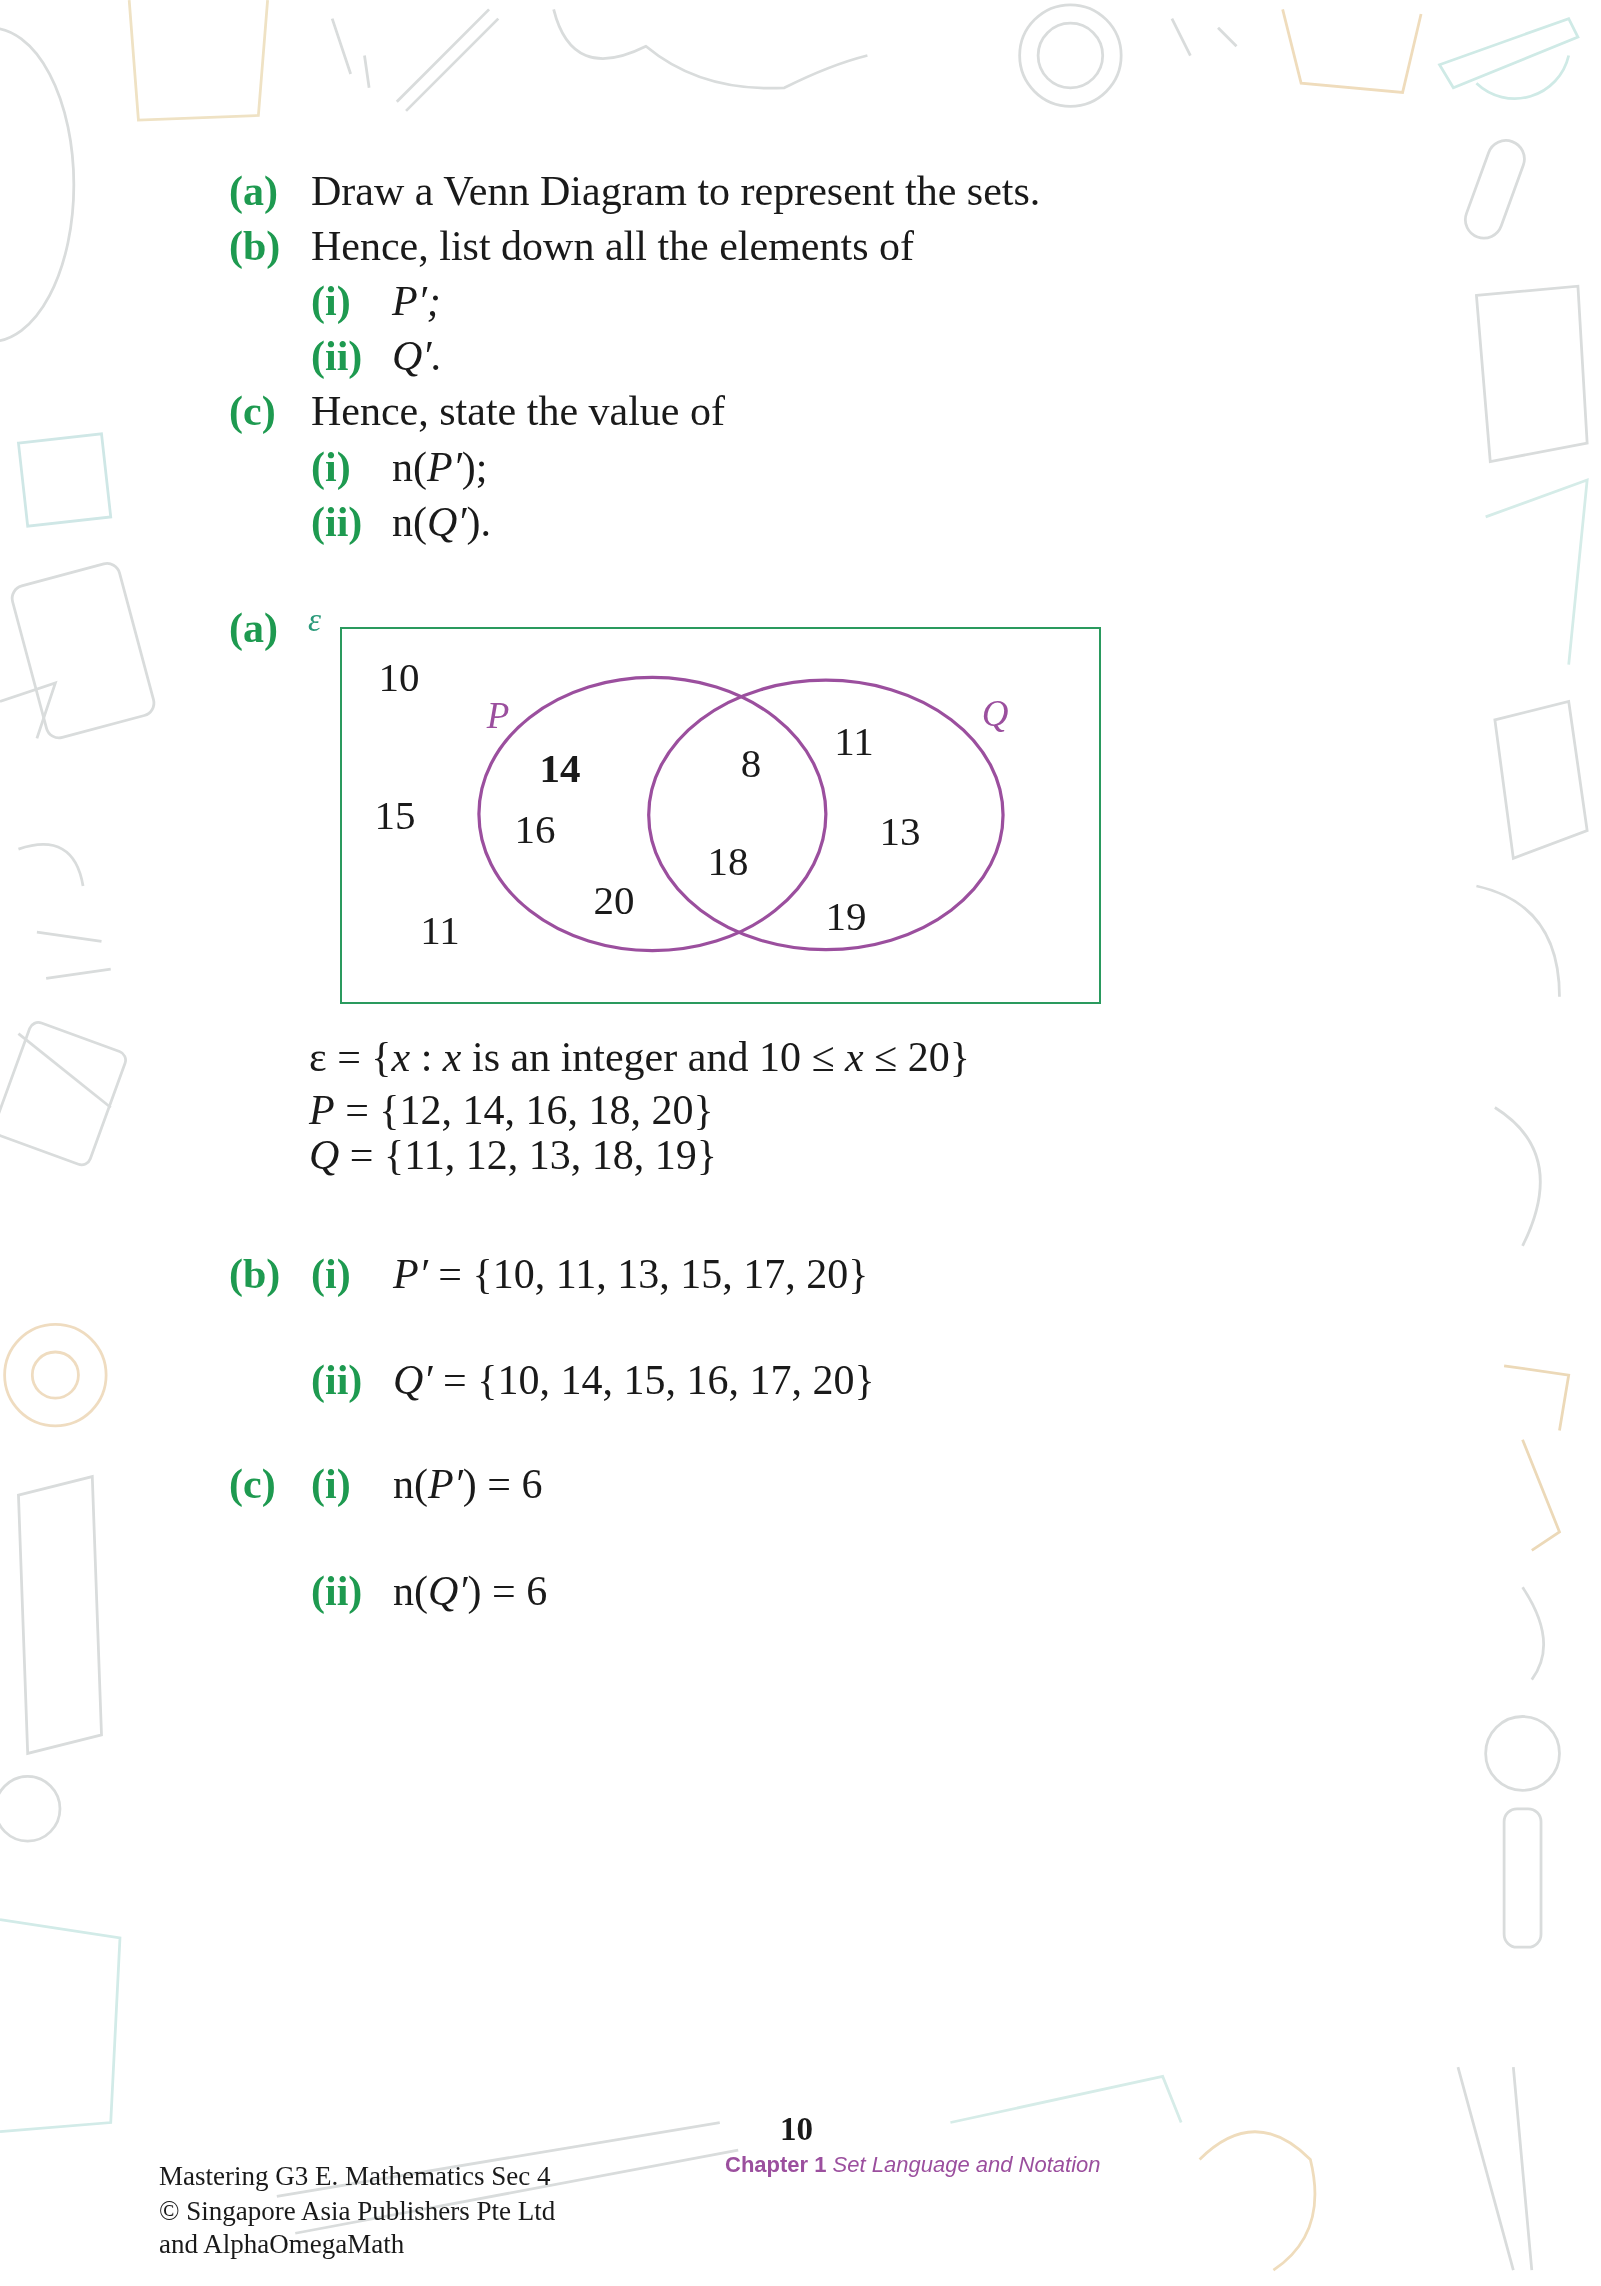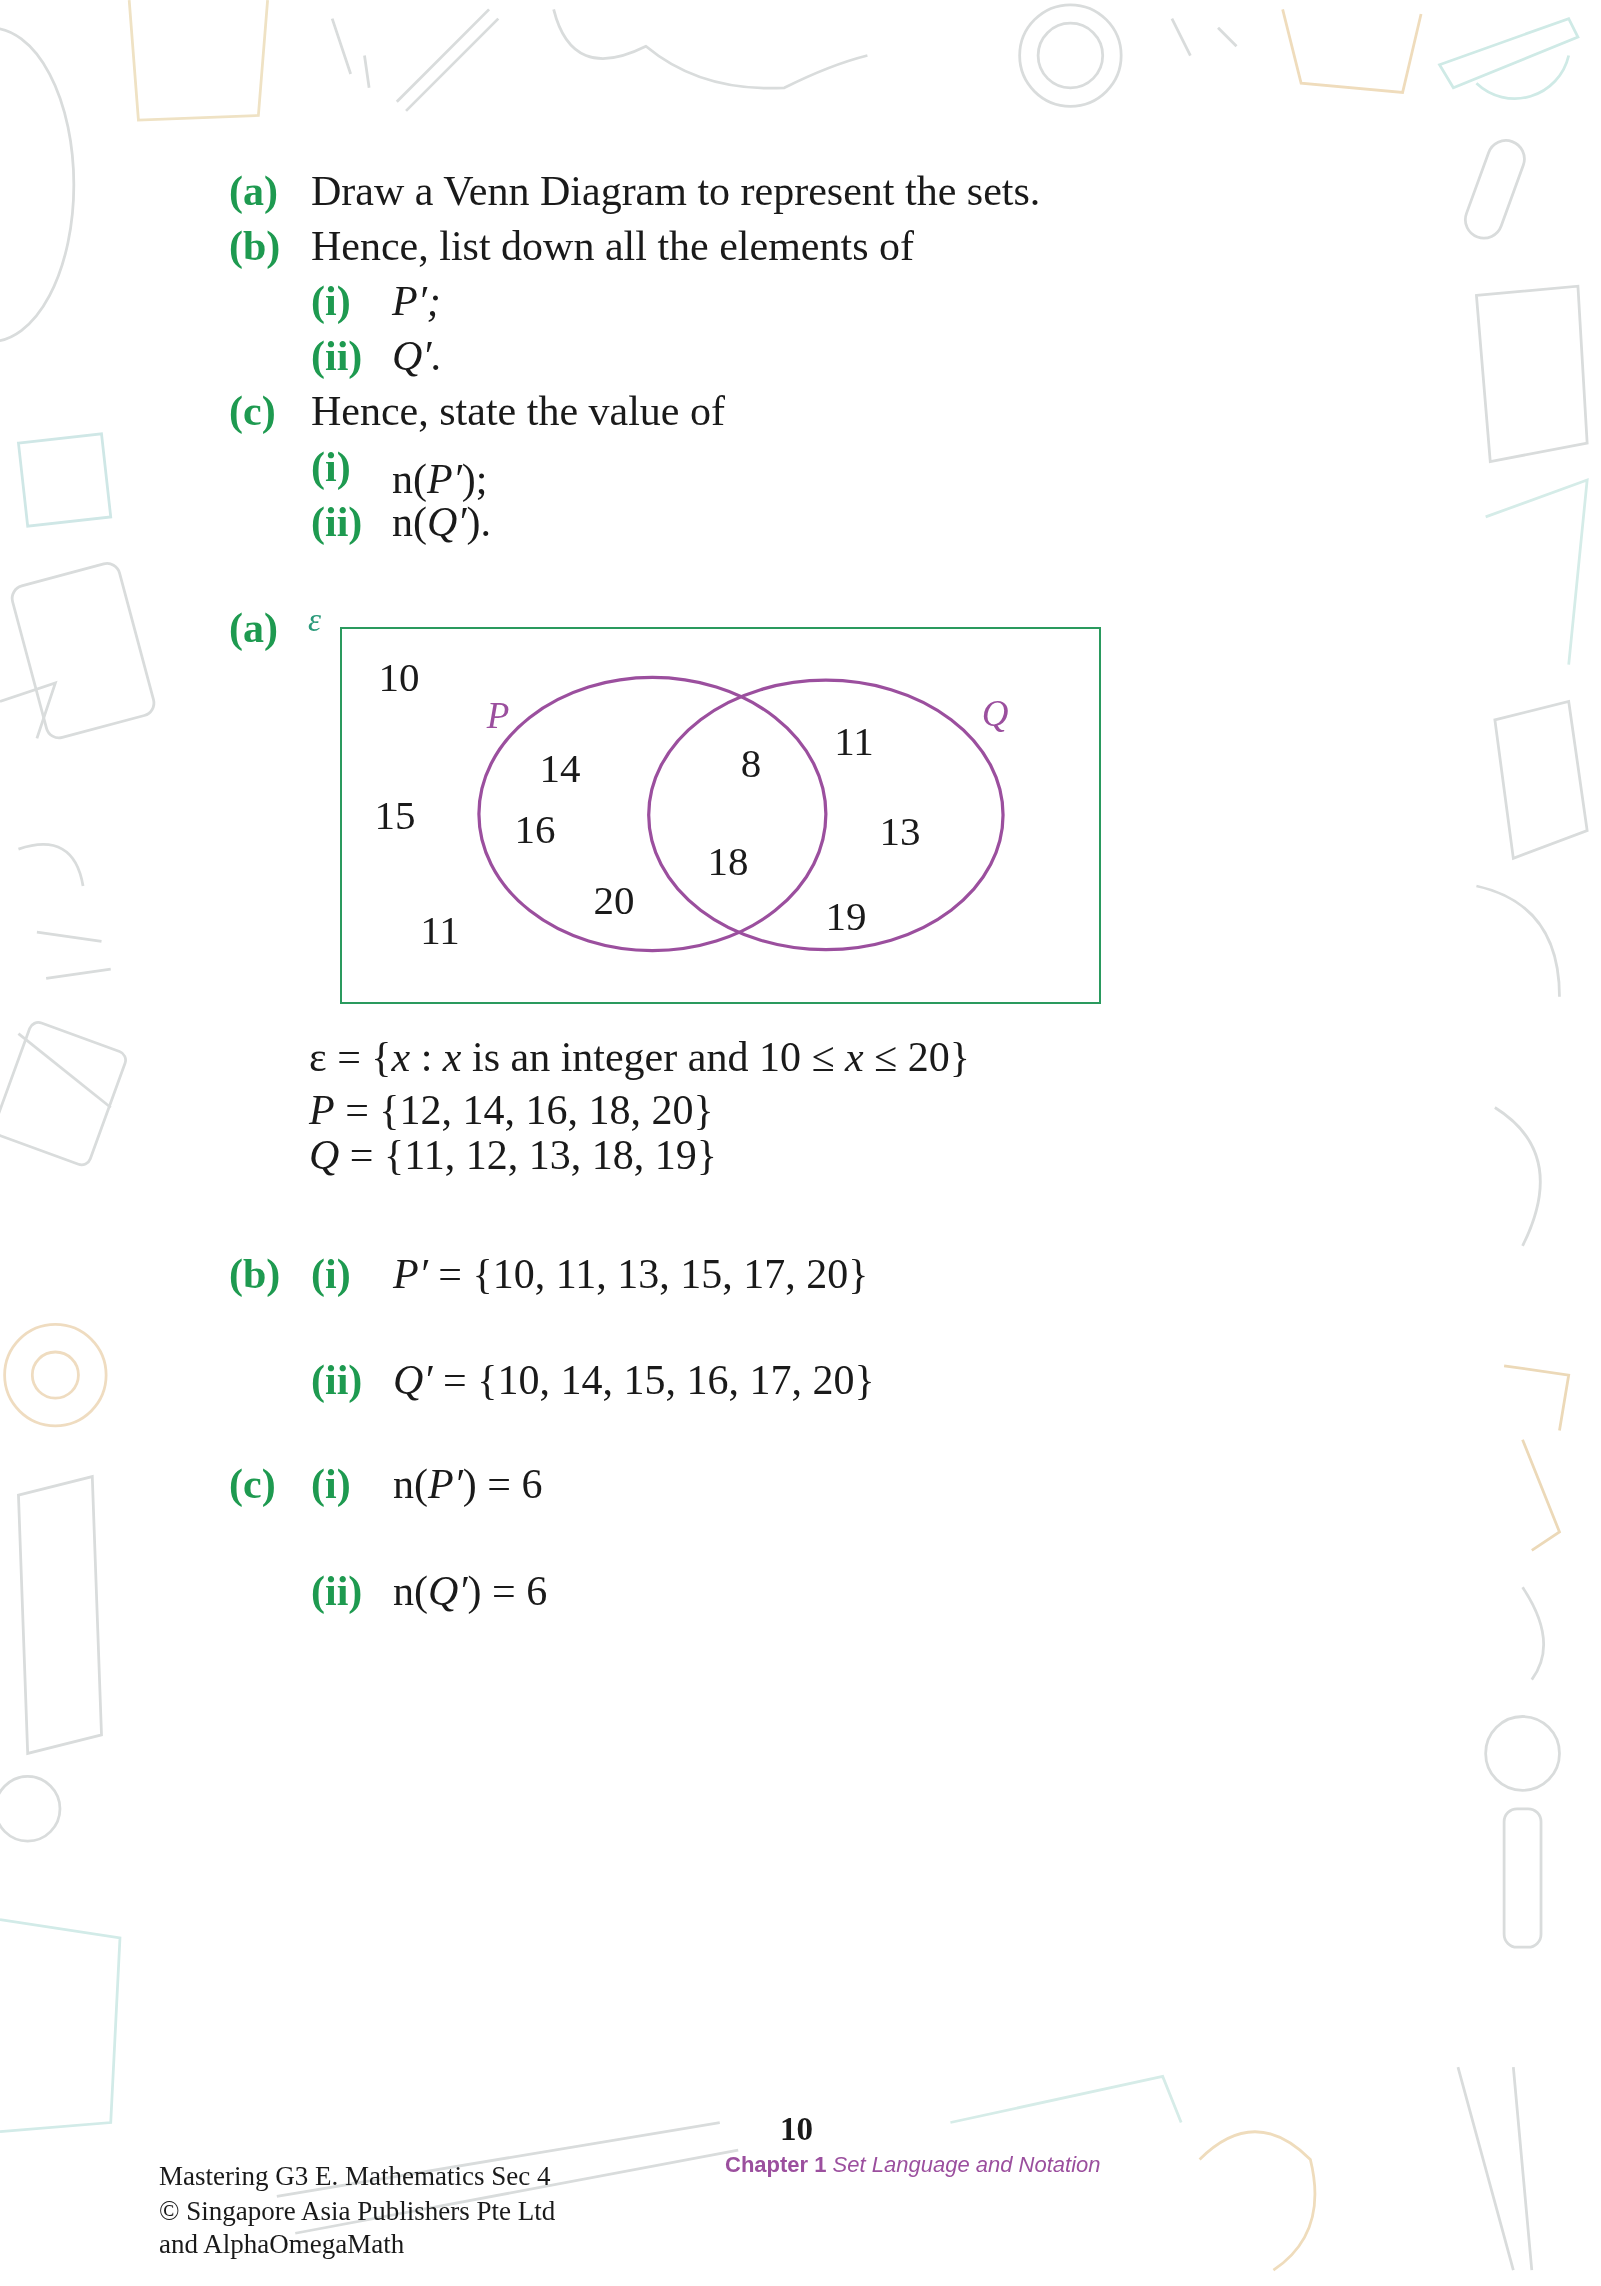--- a/index.html
+++ b/index.html
@@ -85,41 +85,41 @@
 <div class="abs q lbl" style="left:311px; top:280px;">(i)</div>
 <div class="abs q it" style="left:392px; top:280px;">P′;</div>
 <div class="abs q lbl" style="left:311px; top:335px;">(ii)</div>
 <div class="abs q it" style="left:392px; top:335px;">Q′.</div>
 
 <div class="abs q" style="left:229px; top:390px;">
   <span class="lbl">(c)</span>
 </div>
 <div class="abs q" style="left:311px; top:390px;">Hence, state the value of</div>
 <div class="abs q lbl" style="left:311px; top:446px;">(i)</div>
-<div class="abs q" style="left:392px; top:458px;"><span>n(</span><span class="it">P′</span><span>);</span></div>
+<div class="abs q" style="left:392px; top:446px;"><span>n(</span><span class="it">P′</span><span>);</span></div>
 <div class="abs q lbl" style="left:311px; top:501px;">(ii)</div>
 <div class="abs q" style="left:392px; top:501px;"><span>n(</span><span class="it">Q′</span><span>).</span></div>
 
 <div class="abs q lbl" style="left:229px; top:607px;">(a)</div>
 <div class="abs eps" style="left:308px; top:602px;">ε</div>
 
 <div class="venn-box"></div>
 <svg class="venn-svg" viewBox="0 0 1735 2477">
   <ellipse cx="707" cy="882" rx="188" ry="148" fill="none" stroke="#9b4f9e" stroke-width="3.5"></ellipse>
   <ellipse cx="895" cy="883" rx="192" ry="146" fill="none" stroke="#9b4f9e" stroke-width="3.5"></ellipse>
 </svg>
 
 <div class="abs setlbl" style="left:498px; top:715px;">P</div>
 <div class="abs setlbl" style="left:995px; top:713px;">Q</div>
 
 <div class="abs num" style="left:399px; top:677px;">10</div>
 <div class="abs num" style="left:395px; top:815px;">15</div>
 <div class="abs num" style="left:440px; top:930px;">11</div>
 
-<div class="abs num" style="left:560px; top:768px;">14</div>
+<div class="abs num" style="left:560px; top:768px;font-weight:bold;">14</div>
 <div class="abs num" style="left:535px; top:829px;">16</div>
 <div class="abs num" style="left:614px; top:900px;">20</div>
 
 <div class="abs num" style="left:751px; top:763px;">8</div>
 <div class="abs num" style="left:728px; top:861px;">18</div>
 
 <div class="abs num" style="left:854px; top:741px;">11</div>
 <div class="abs num" style="left:900px; top:831px;">13</div>
 <div class="abs num" style="left:846px; top:916px;">19</div>
 

